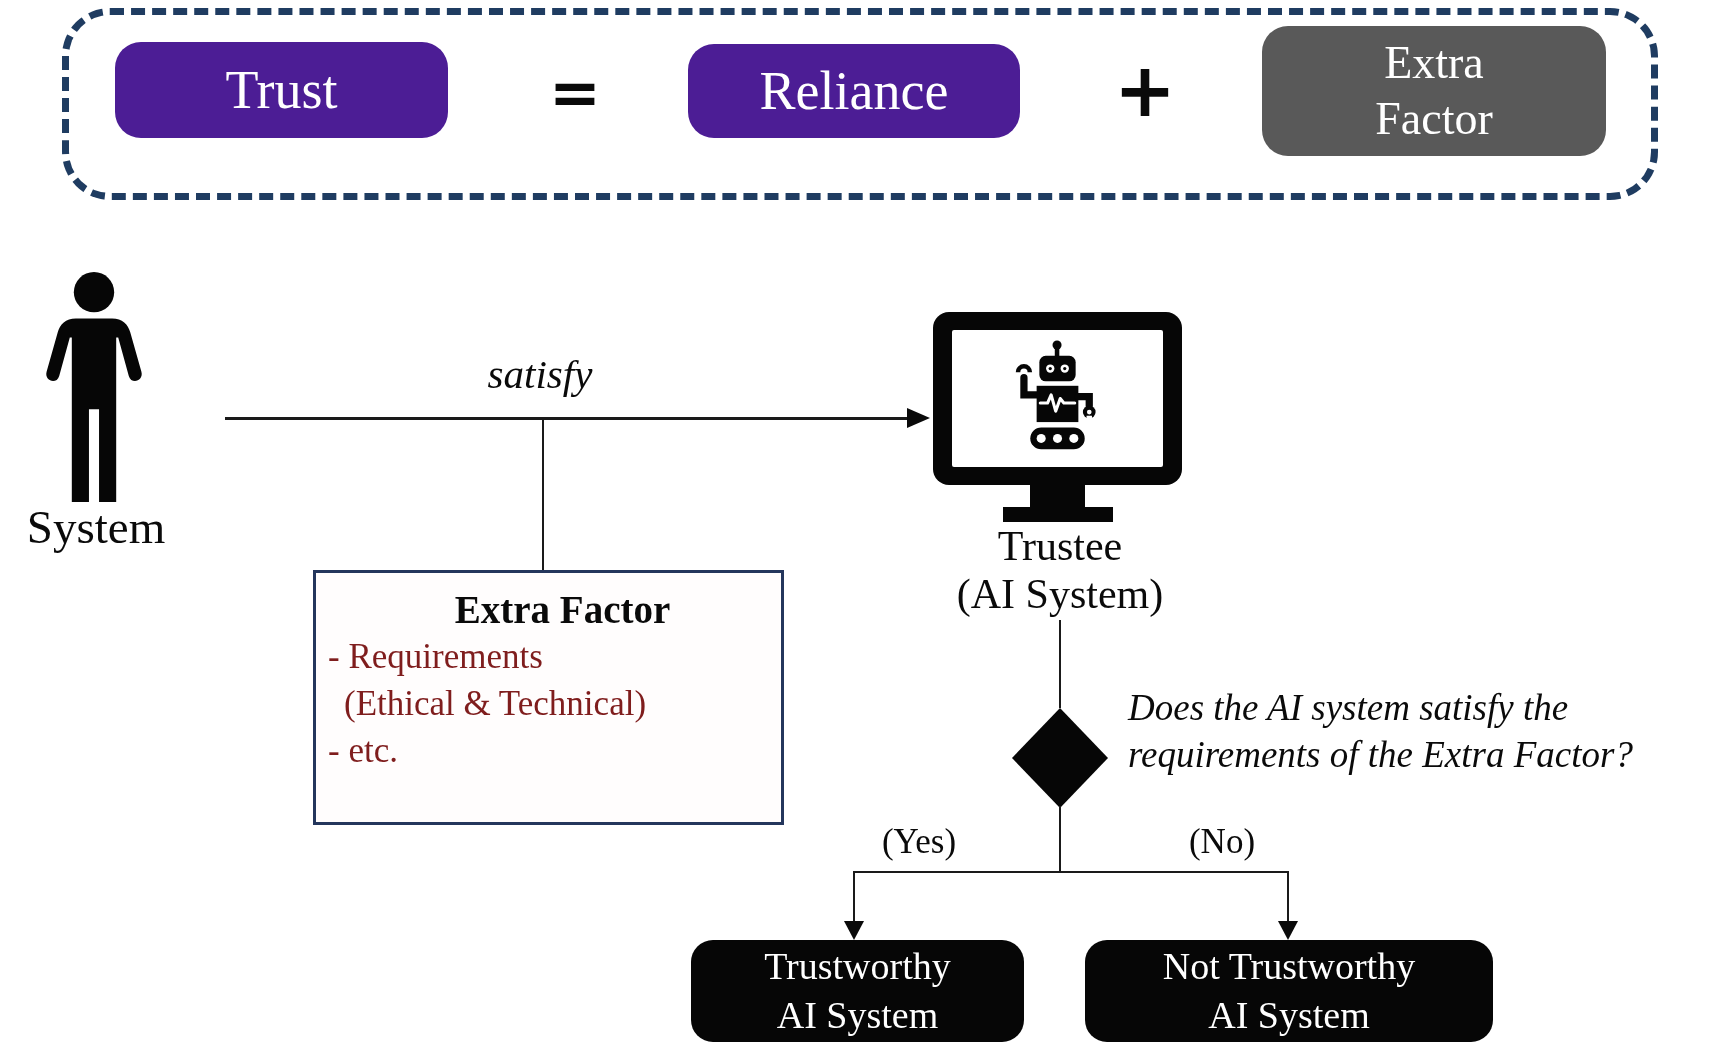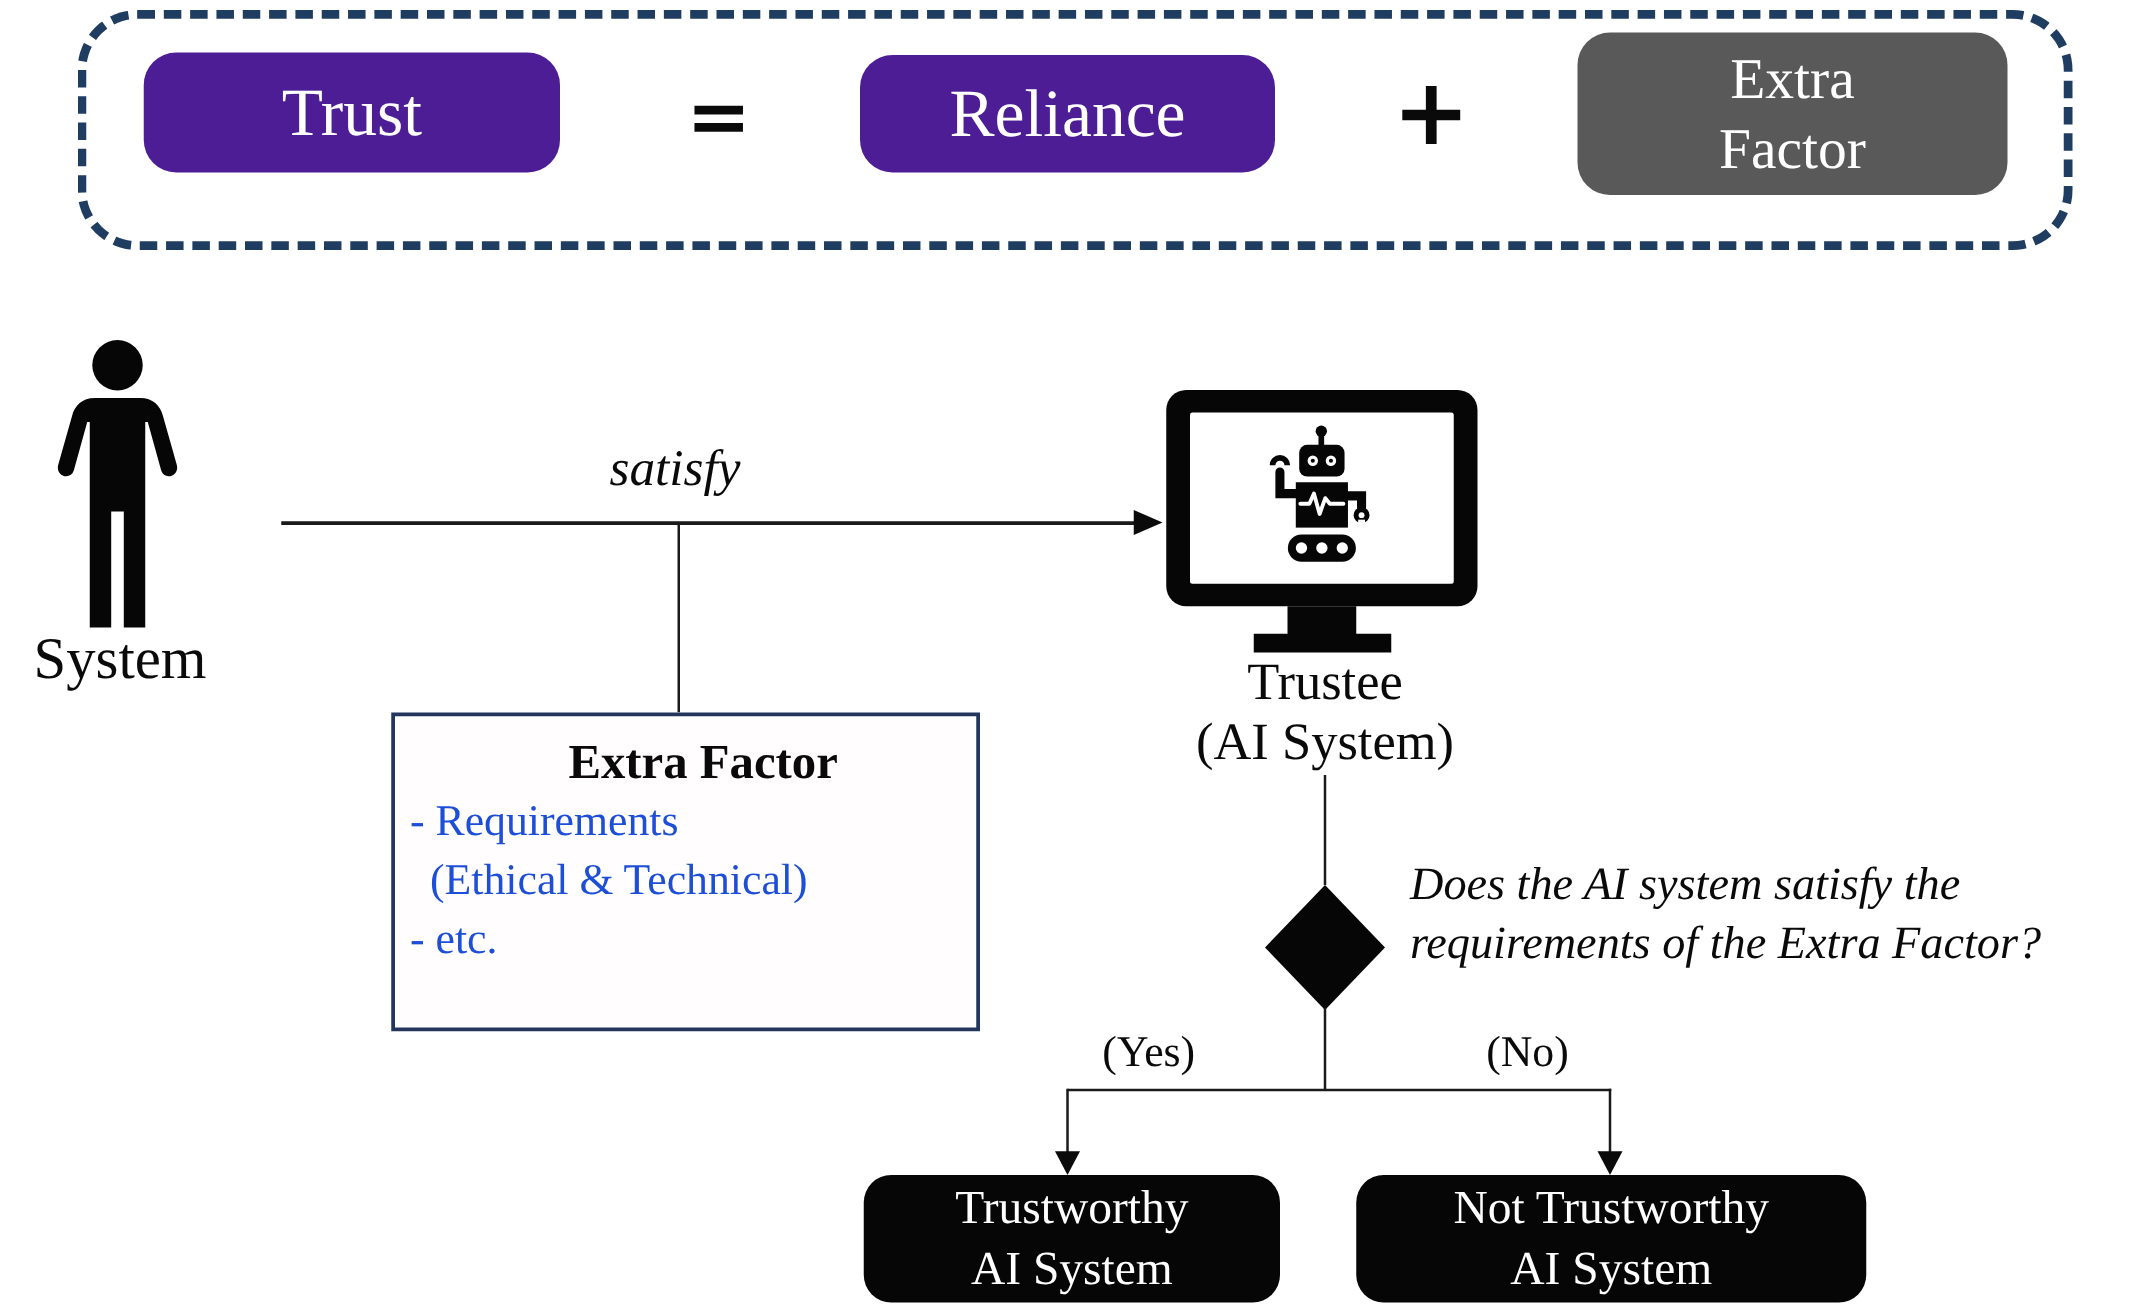--- a/index.html
+++ b/index.html
@@ -45,21 +45,21 @@
   .branch-label{font-size:35px;width:140px;}
   .yes-label{left:849px;top:822px;}
   .no-label{left:1152px;top:822px;}
 
   
   .ef-box{
     left:313px;top:570px;width:471px;height:255px;background:#fffdfd;
     border:3px solid #24365c;box-sizing:border-box;padding-top:14px;
   }
   .ef-title{text-align:center;font-weight:bold;font-size:39px;color:#0a0a0a;padding-left:28px;}
-  .ef-item{font-size:35px;line-height:45px;color:#1d4ed8;padding-left:12px;margin-top:2px;}
+  .ef-item{font-size:35px;line-height:45px;color:#7f1d1d;padding-left:12px;margin-top:2px;}
   .ef-item.indent{padding-left:28px;}
 
   
   .monitor-outer{left:933px;top:312px;width:249px;height:173px;background:#060606;border-radius:16px;}
   .monitor-screen{left:952px;top:330px;width:211px;height:137px;background:#ffffff;border-radius:2px;
     display:flex;align-items:center;justify-content:center;}
   .monitor-neck{left:1030px;top:485px;width:55px;height:23px;background:#060606;}
   .monitor-base{left:1003px;top:507px;width:110px;height:15px;background:#060606;}
 
   

